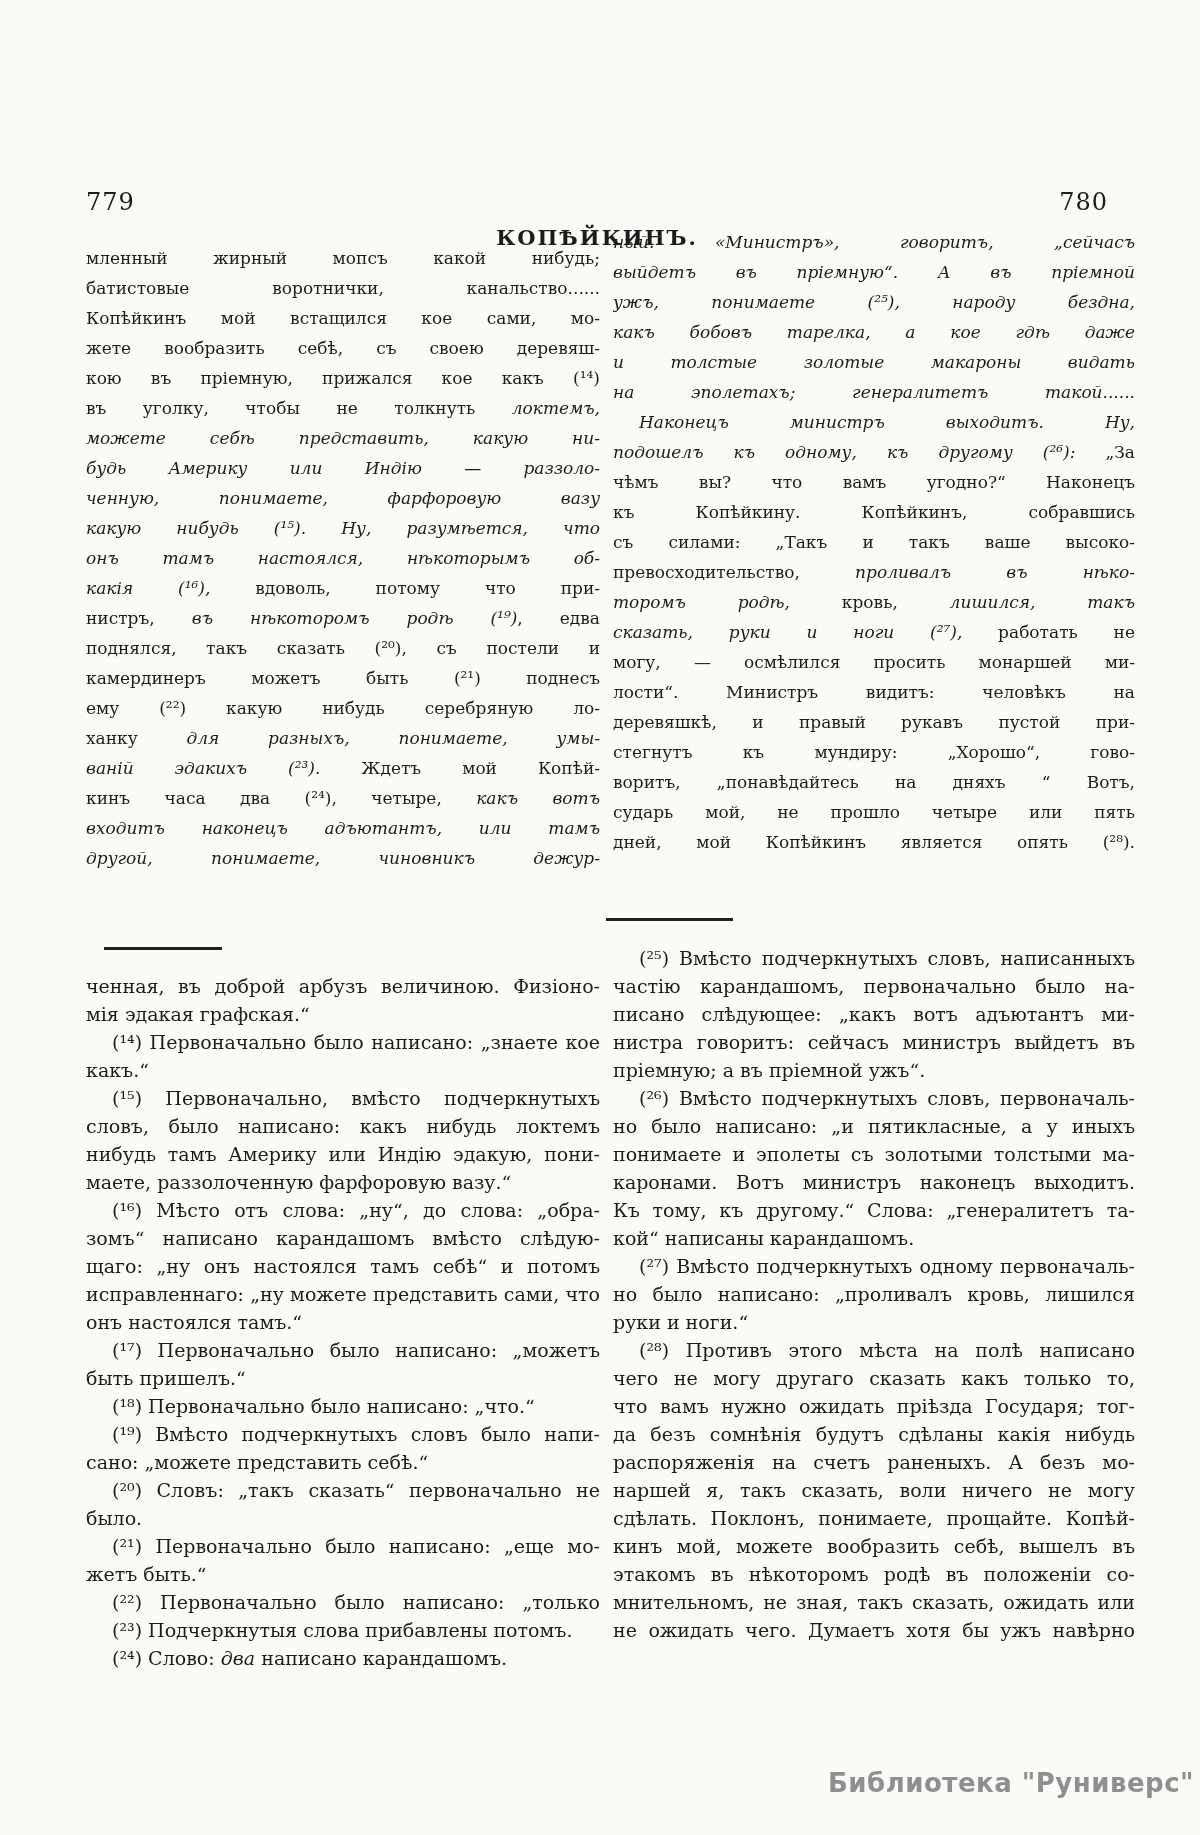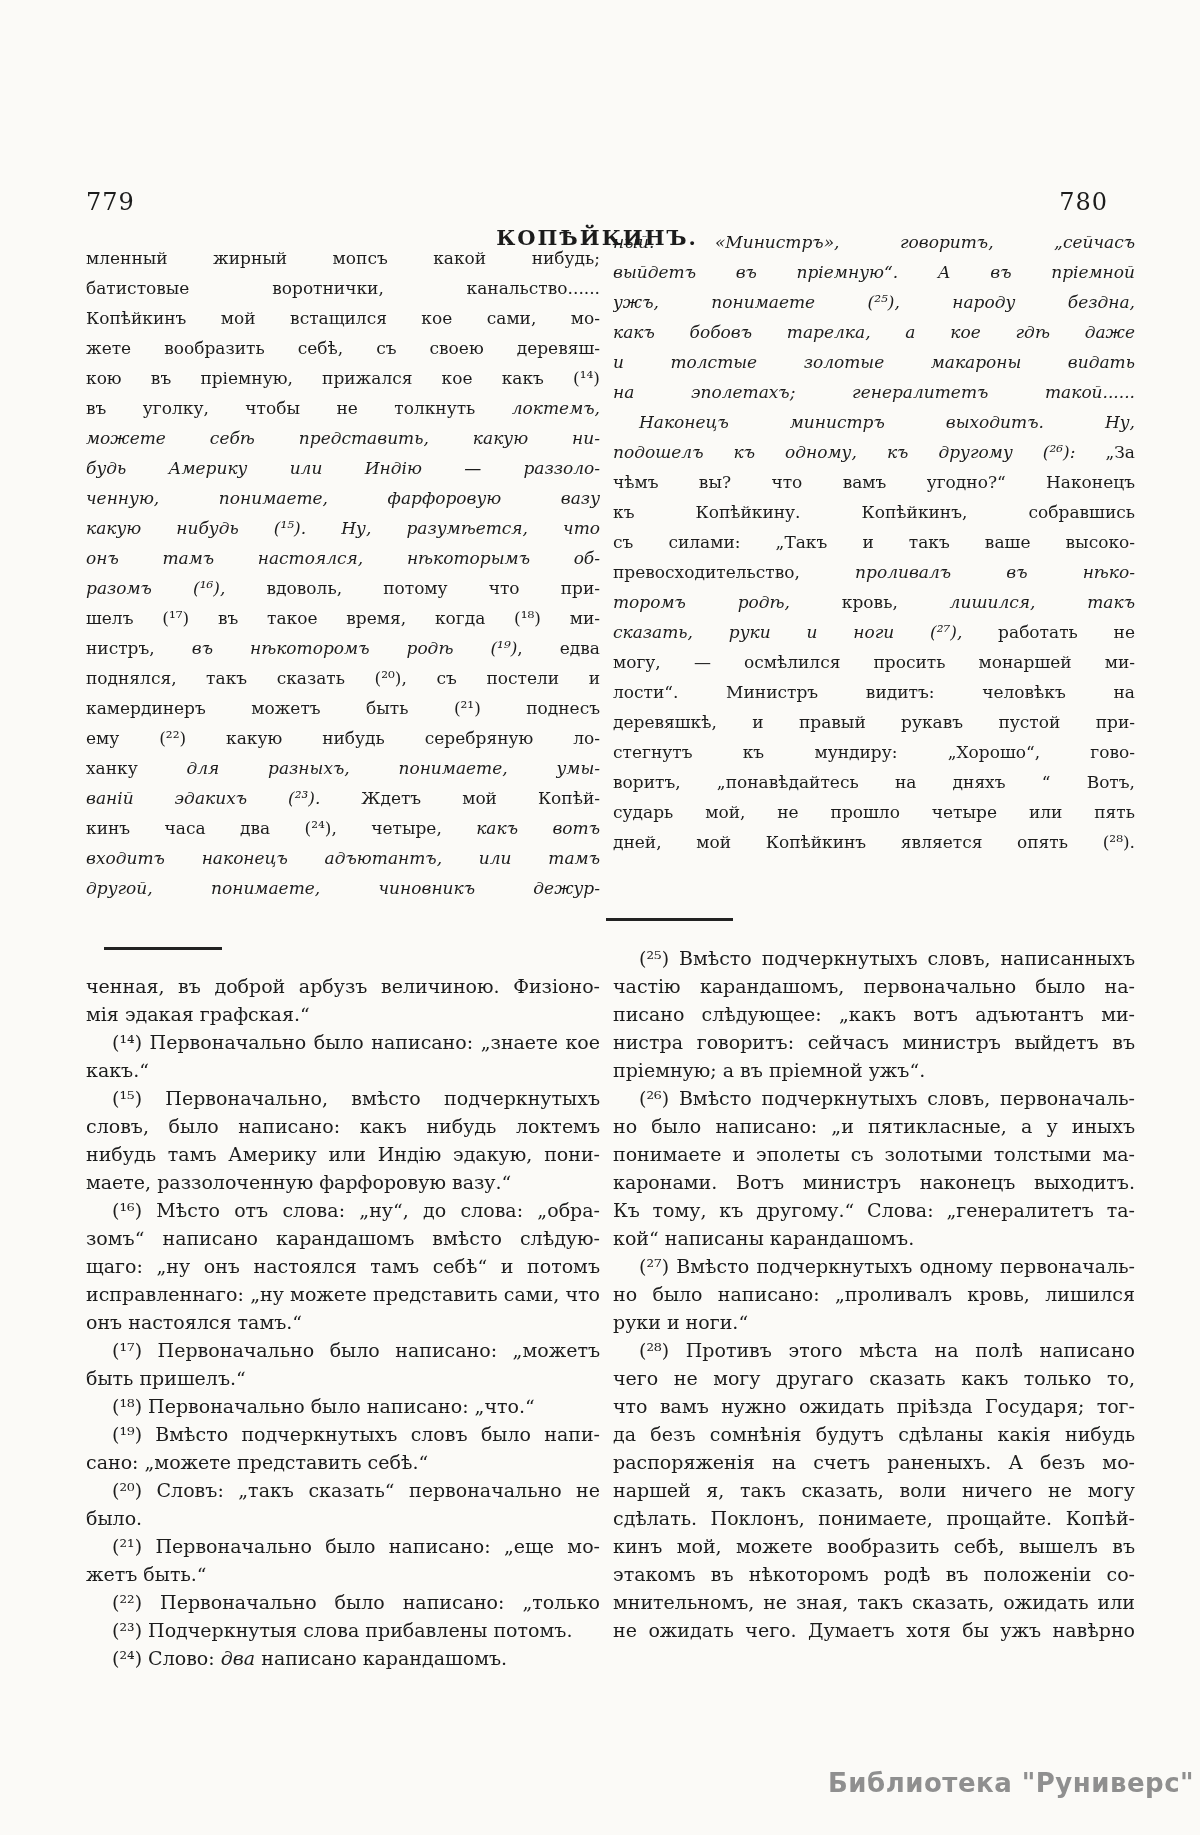--- a/index.html
+++ b/index.html
@@ -71,22 +71,21 @@
       <div class="line"><span>батистовые воротнички, канальство......</span></div>
       <div class="line"><span>Копѣйкинъ мой встащился кое сами, мо-</span></div>
       <div class="line"><span>жете вообразить себѣ, съ своею деревяш-</span></div>
       <div class="line"><span>кою въ пріемную, прижался кое какъ (¹⁴)</span></div>
       <div class="line"><span>въ уголку, чтобы не толкнуть </span><span class="it">локтемъ,</span></div>
       <div class="line"><span class="it">можете себѣ представить, какую ни-</span></div>
       <div class="line"><span class="it">будь Америку или Индію — раззоло-</span></div>
       <div class="line"><span class="it">ченную, понимаете, фарфоровую вазу</span></div>
       <div class="line"><span class="it">какую нибудь (¹⁵). Ну, разумѣется, что</span></div>
       <div class="line"><span class="it">онъ тамъ настоялся, нѣкоторымъ об-</span></div>
-      <div class="line"><span class="it">разомъ (¹⁶), </span><span>вдоволь, потому что при-</span></div>
-      <div class="line"><span>шелъ (¹⁷) въ такое время, когда (¹⁸) ми-</span></div>
+      <div class="line"><span class="it">какія (¹⁶), </span><span>вдоволь, потому что при-</span></div>
       <div class="line"><span>нистръ, </span><span class="it">въ нѣкоторомъ родѣ (¹⁹)</span><span>, едва</span></div>
       <div class="line"><span>поднялся, такъ сказать (²⁰), съ постели и</span></div>
       <div class="line"><span>камердинеръ можетъ быть (²¹) поднесъ</span></div>
       <div class="line"><span>ему (²²) какую нибудь серебряную ло-</span></div>
       <div class="line"><span>ханку </span><span class="it">для разныхъ, понимаете, умы-</span></div>
       <div class="line"><span class="it">ваній эдакихъ (²³). </span><span>Ждетъ мой Копѣй-</span></div>
       <div class="line"><span>кинъ часа два (²⁴), четыре, </span><span class="it">какъ вотъ</span></div>
       <div class="line"><span class="it">входитъ наконецъ адъютантъ, или тамъ</span></div>
       <div class="line"><span class="it">другой, понимаете, чиновникъ дежур-</span></div>
     </div>

